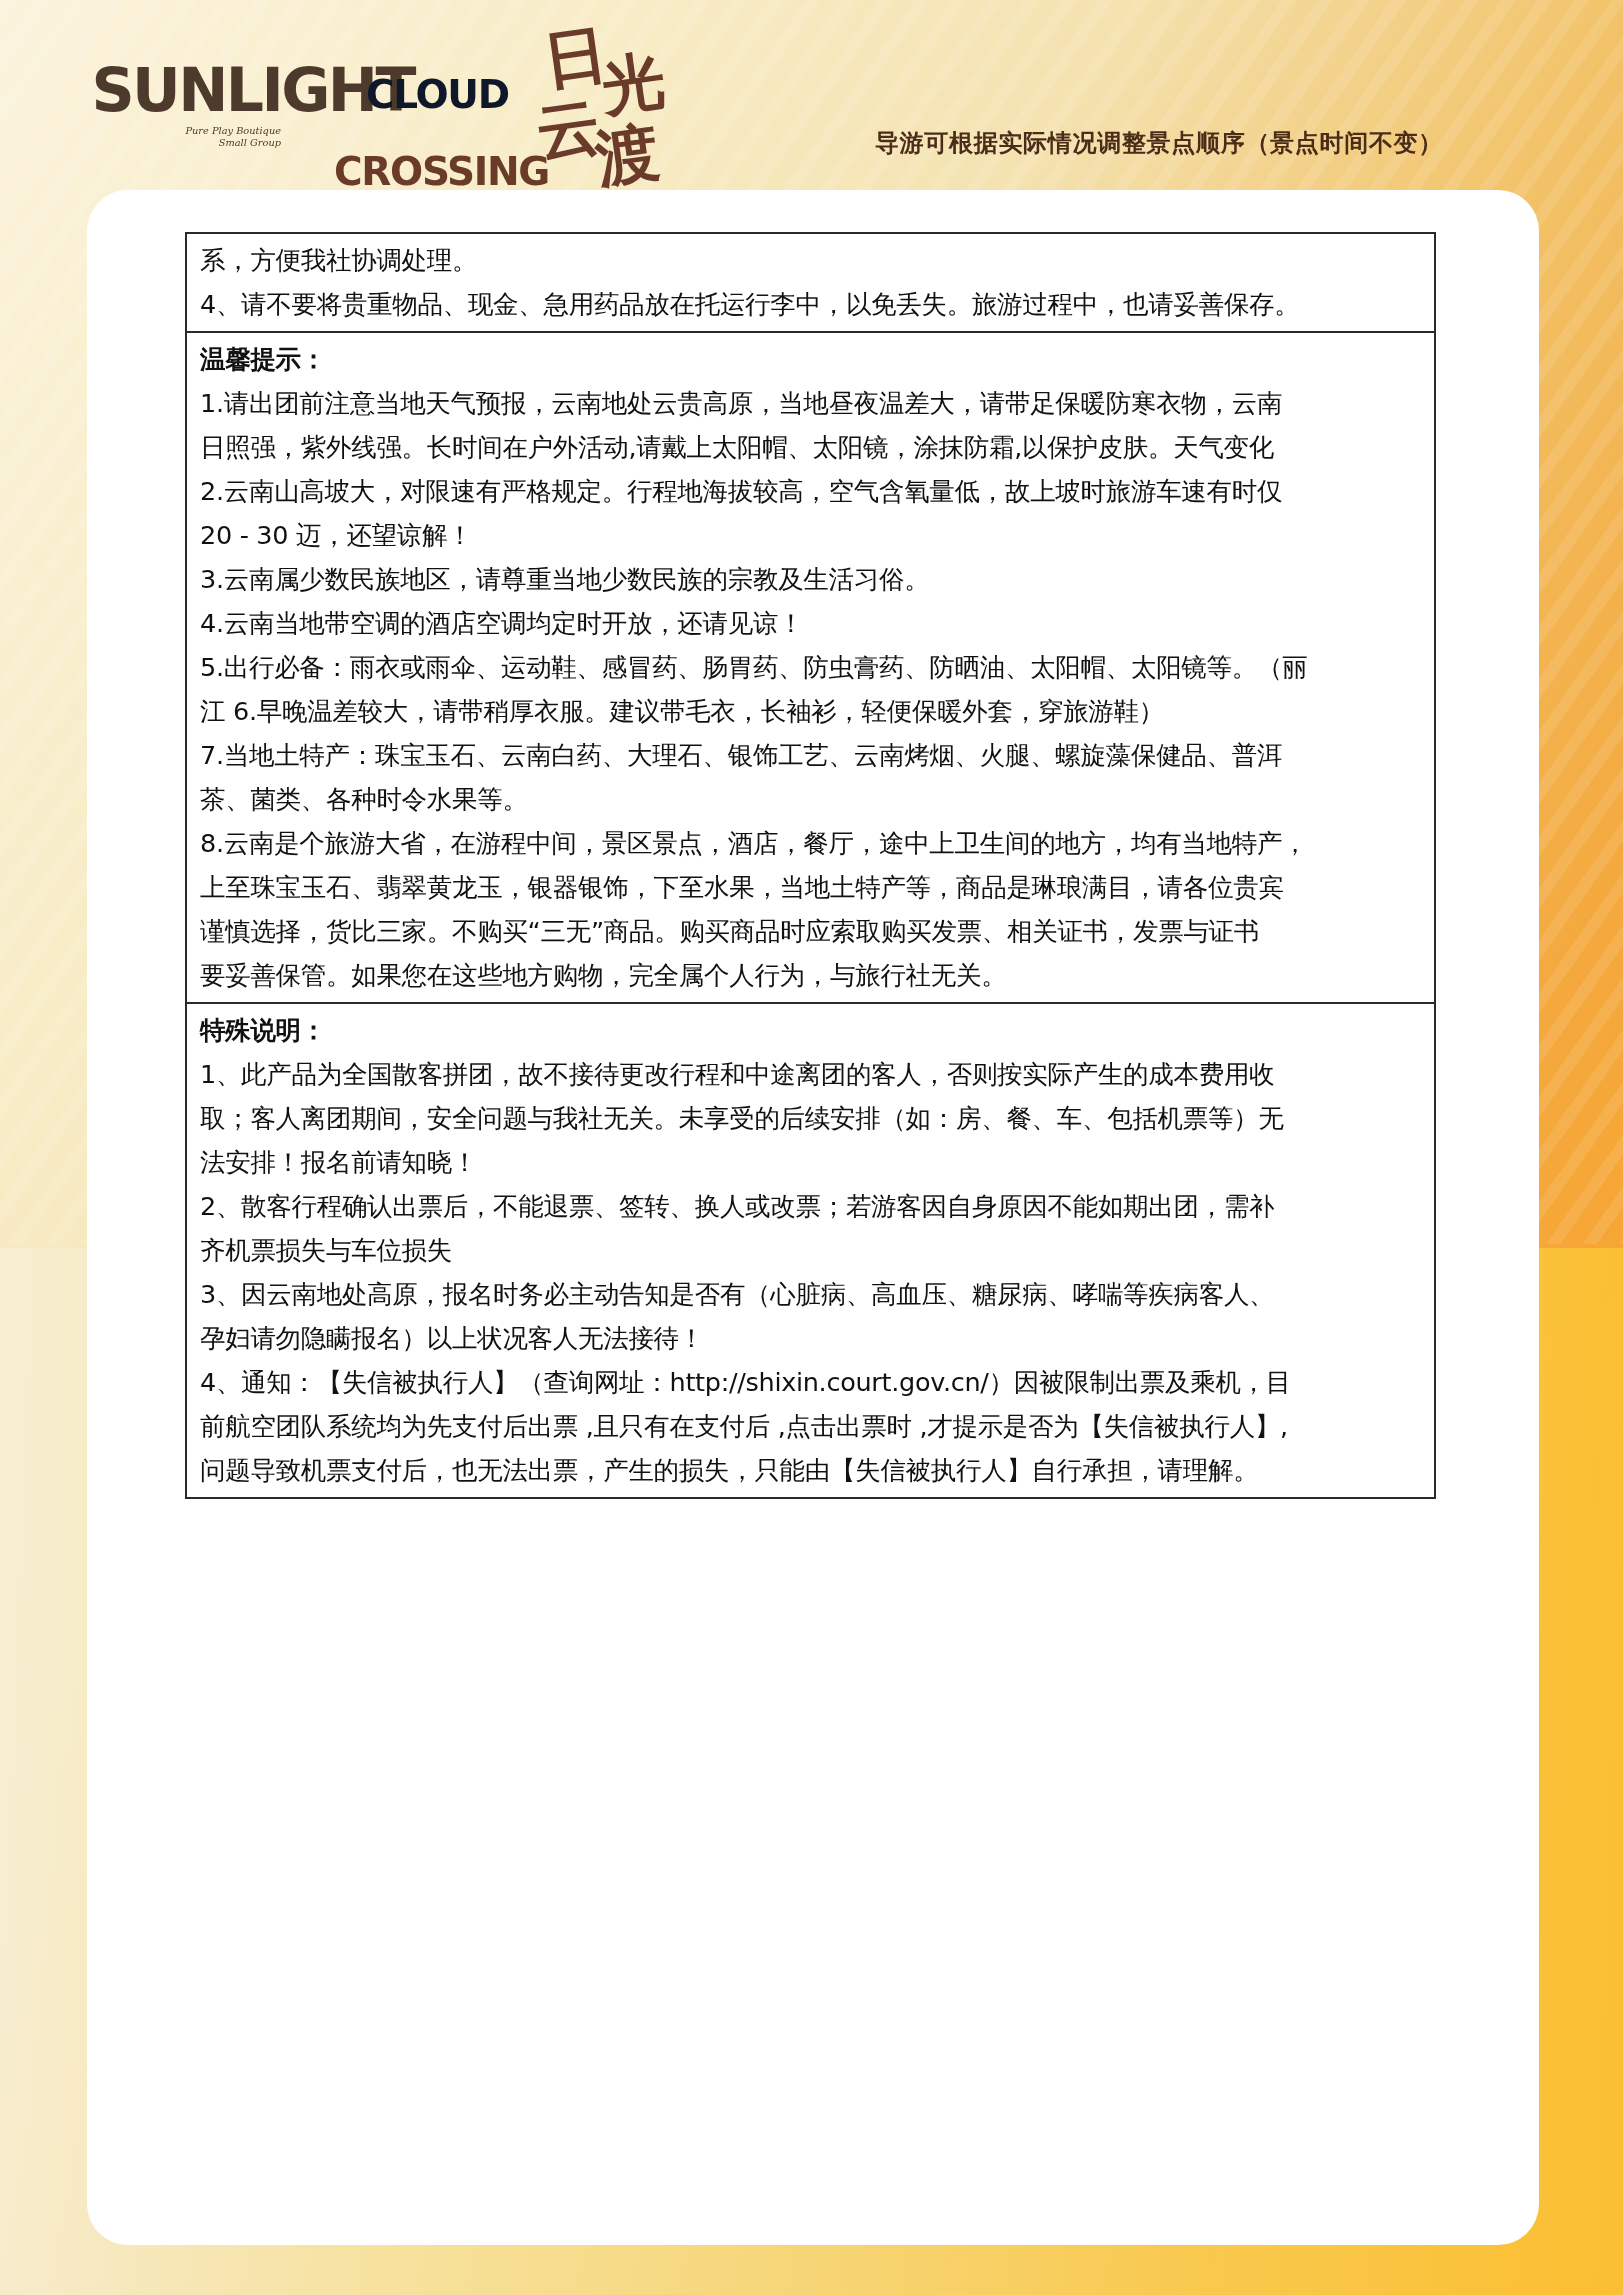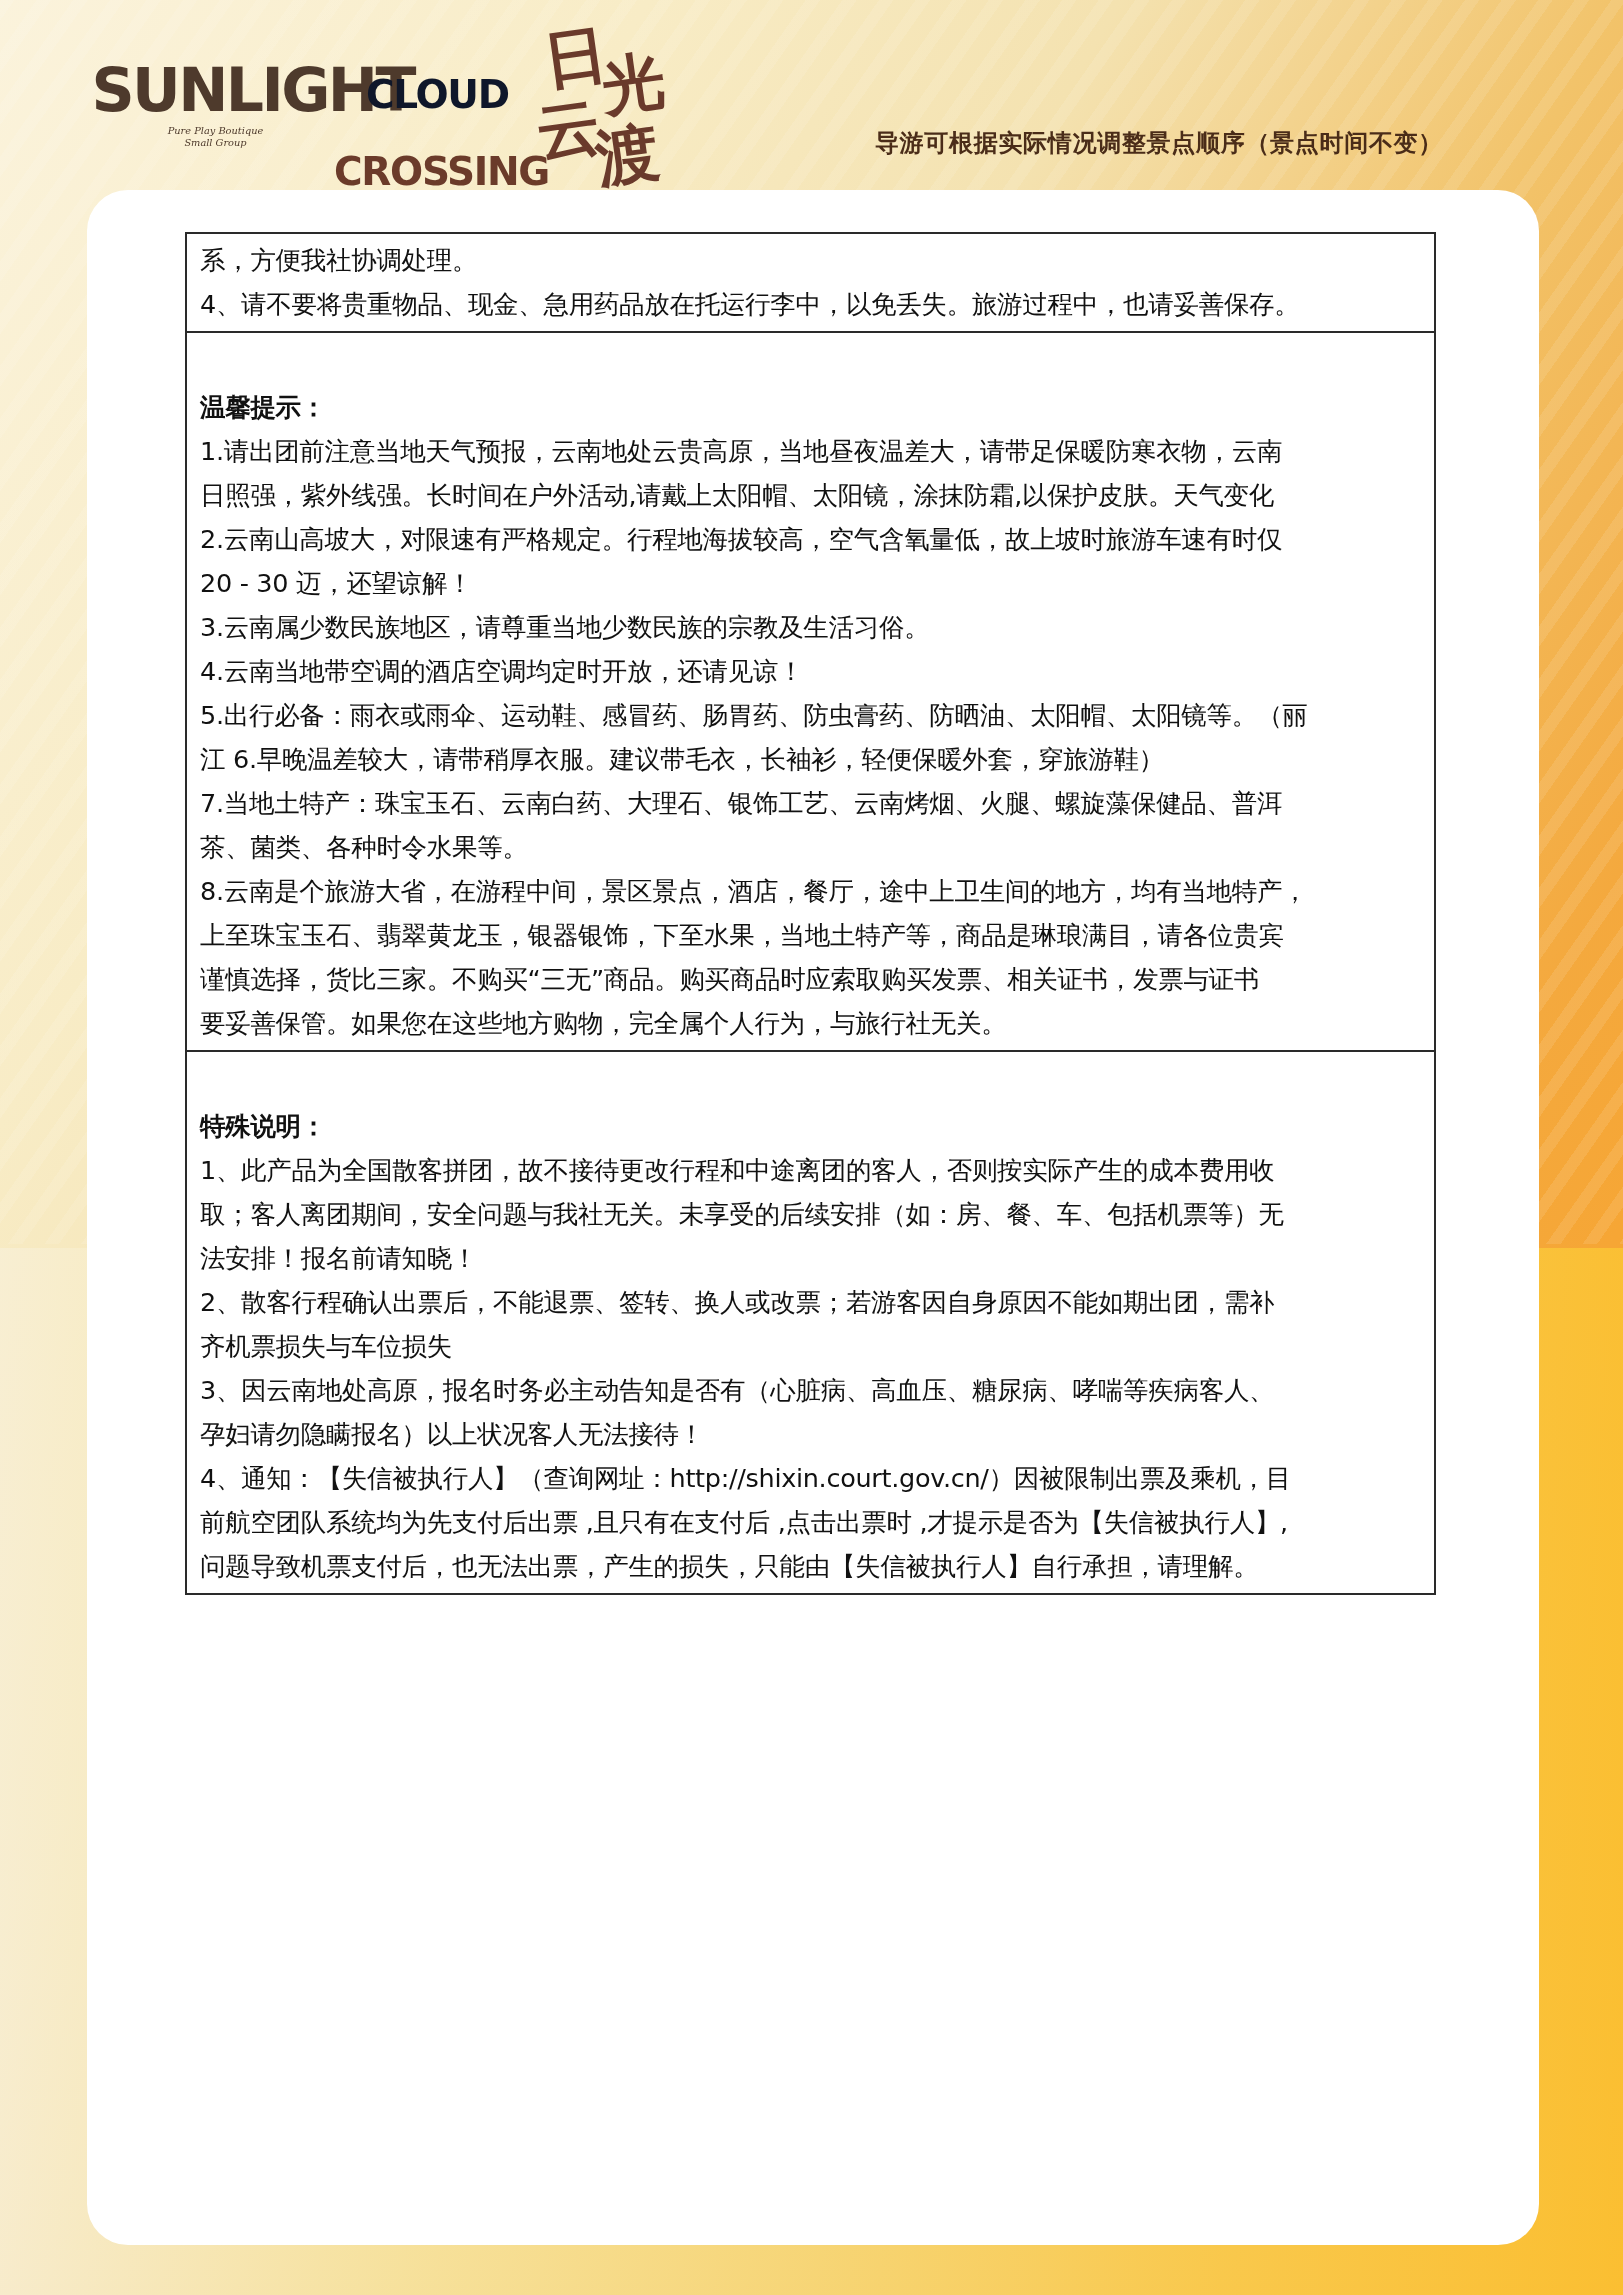--- a/index.html
+++ b/index.html
@@ -82,21 +82,21 @@
     }
     .logo .tagline {
       position: absolute;
       left: 65px;
       top: 79px;
       font-family: "DejaVu Serif", serif;
       font-style: italic;
       font-size: 9.8px;
       line-height: 12.4px;
       color: #4e3a2c;
-      text-align: center;
+      text-align: right;
       width: 131px;
     }
     .logo .calligraphy {
       position: absolute;
       left: 452px;
       top: -19.6px;
       width: 131px;
       height: 177px;
       font-family: "DejaVu Serif", serif;
       font-weight: bold;
@@ -154,21 +154,20 @@
     .section .line {
       font-family: "DejaVu Sans", sans-serif;
       font-size: 25.5px;
       line-height: 44px;
       color: #111111;
       white-space: nowrap;
       letter-spacing: -0.3px;
     }
     .section .heading {
       font-weight: bold;
-      margin-top: 48px;
     }
   </style>
 </head>
 <body>
 
 <div class="bg-bottom"></div>
 <div class="bg-streak"></div>
 
 <div class="logo">
   <div class="sunlight">SUNLIGHT</div>

